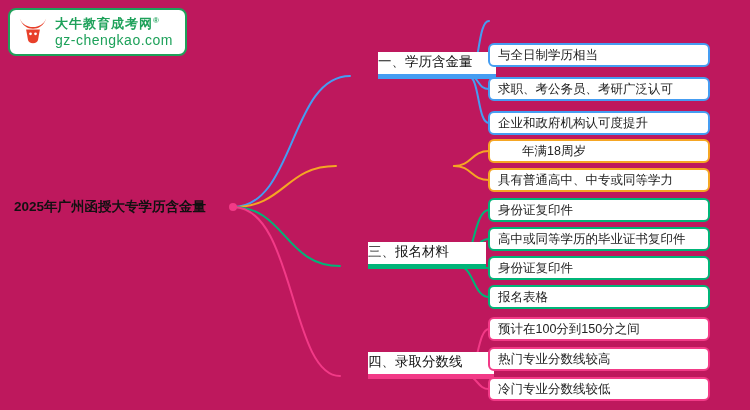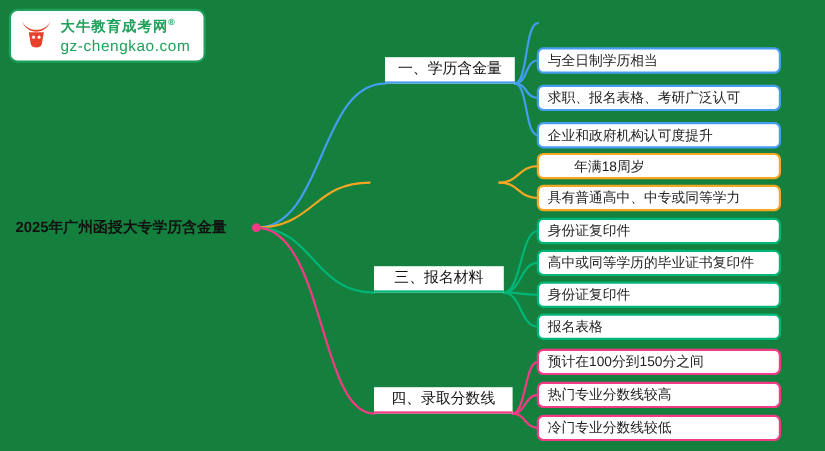--- a/index.html
+++ b/index.html
@@ -1,17 +1,17 @@
 <!DOCTYPE html>
 <html><head>
 <meta charset="utf-8">
 <style>
   html,body{margin:0;padding:0;background:#fff;}
   .stage{
-    position:relative;width:750px;height:410px;background:#15803d;overflow:hidden;
+    position:relative;width:750px;height:410px;background:#be185d;overflow:hidden;
     font-family:"Liberation Sans","DejaVu Sans",sans-serif;
   }
   svg.wires{position:absolute;left:0;top:0;width:750px;height:410px;}
   svg.wires path{fill:none;stroke-width:2;stroke-linecap:round;}
 
   .logo{
     position:absolute;left:8px;top:8px;display:flex;align-items:center;gap:7px;
     border:2px solid #1ea15a;border-radius:8px;padding:5px 12px 5px 8px;background:#fff;
   }
   .logo .txt{display:flex;flex-direction:column;line-height:1.15;}
@@ -22,22 +22,22 @@
   .root{
     position:absolute;left:14px;top:198px;width:218px;
     font-size:13.5px;font-weight:bold;color:#111;line-height:18px;
   }
   .root-dot{
     position:absolute;left:229px;top:203px;width:8px;height:8px;border-radius:50%;
     background:#f23a87;
   }
 
   .branch-label{
-    position:absolute;height:22px;line-height:20px;text-align:center;
-    font-size:13.5px;color:#111;border-bottom:2px solid #000000;background:#fff;
+    position:absolute;height:22px;line-height:20px;text-align:left;
+    font-size:13.5px;color:#111;border-bottom:5px solid #000000;background:#fff;margin-left:28px;
   }
   .leaf{
     position:absolute;left:488px;width:222px;height:24px;box-sizing:border-box;
     border:2px solid #999;border-radius:6px;background:#fff;
     font-size:12.5px;color:#222;line-height:20px;padding:0 8px;
     white-space:nowrap;overflow:hidden;
   }
 </style>
 </head>
 <body>
@@ -85,21 +85,21 @@
   </div>
 
   <div class="root">2025年广州函授大专学历含金量</div>
   <div class="root-dot"></div>
 
   <div class="branch-label" style="left: 350px; top: 52px; width: 118px; border-color: rgb(69, 157, 242);">一、学历含金量</div>
   <div class="branch-label" style="left: 340px; top: 242px; width: 118px; border-color: rgb(0, 181, 120);">三、报名材料</div>
   <div class="branch-label" style="left: 340px; top: 352px; width: 126px; border-color: rgb(242, 58, 135);">四、录取分数线</div>
 
   <div class="leaf" style="top: 43px; border-color: rgb(69, 157, 242);">与全日制学历相当</div>
-  <div class="leaf" style="top: 77px; border-color: rgb(69, 157, 242);">求职、报名表格、考研广泛认可</div>
+  <div class="leaf" style="top: 77px; border-color: rgb(69, 157, 242);">求职、考公务员、考研广泛认可</div>
   <div class="leaf" style="top: 111px; border-color: rgb(69, 157, 242);">企业和政府机构认可度提升</div>
 
   <div class="leaf" style="top: 139px; border-color: rgb(245, 166, 35); padding-left: 32px;">年满18周岁</div>
   <div class="leaf" style="top: 168px; border-color: rgb(245, 166, 35);">具有普通高中、中专或同等学力</div>
 
   <div class="leaf" style="top: 198px; border-color: rgb(0, 181, 120);">身份证复印件</div>
   <div class="leaf" style="top: 227px; border-color: rgb(0, 181, 120);">高中或同等学历的毕业证书复印件</div>
   <div class="leaf" style="top: 256px; border-color: rgb(0, 181, 120);">身份证复印件</div>
   <div class="leaf" style="top: 285px; border-color: rgb(0, 181, 120);">报名表格</div>
 

